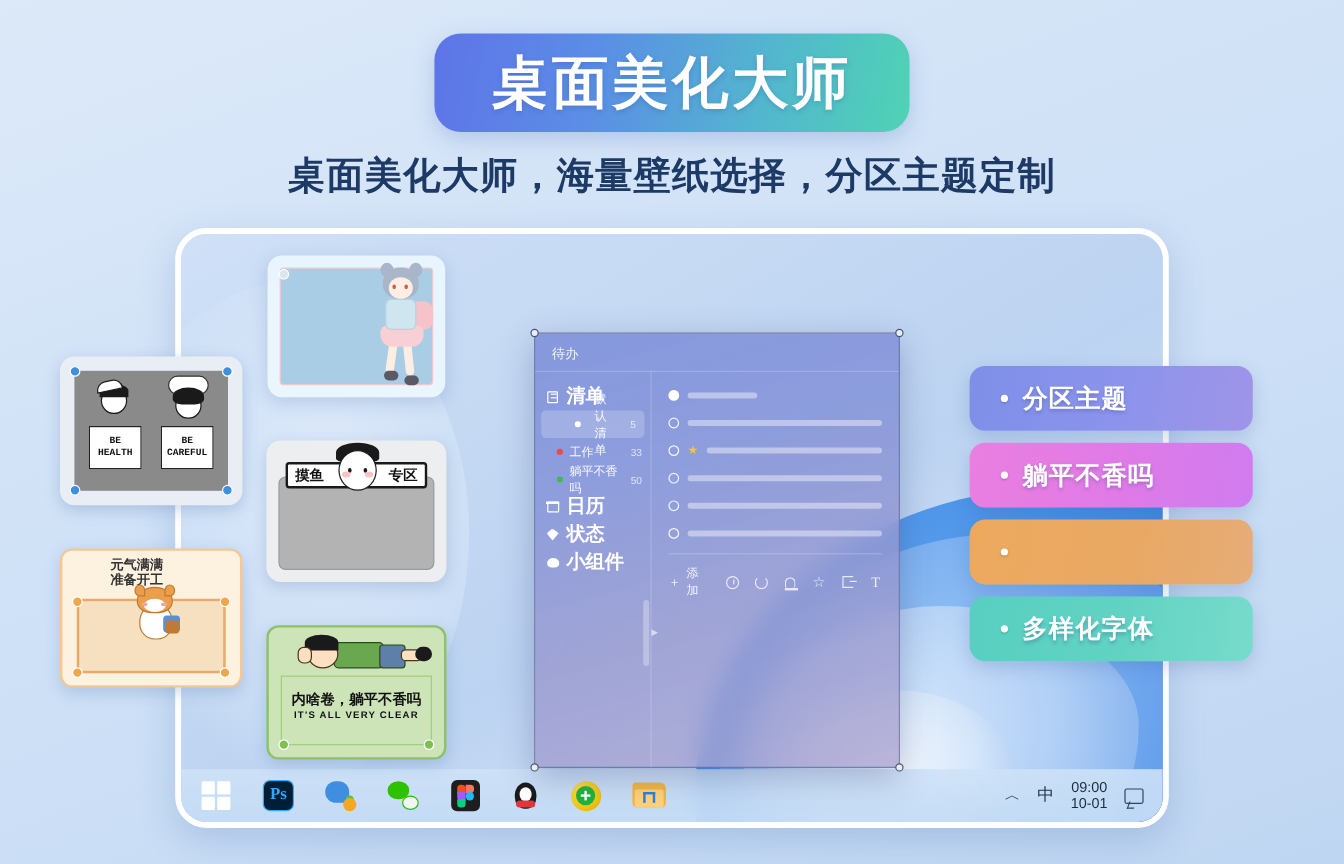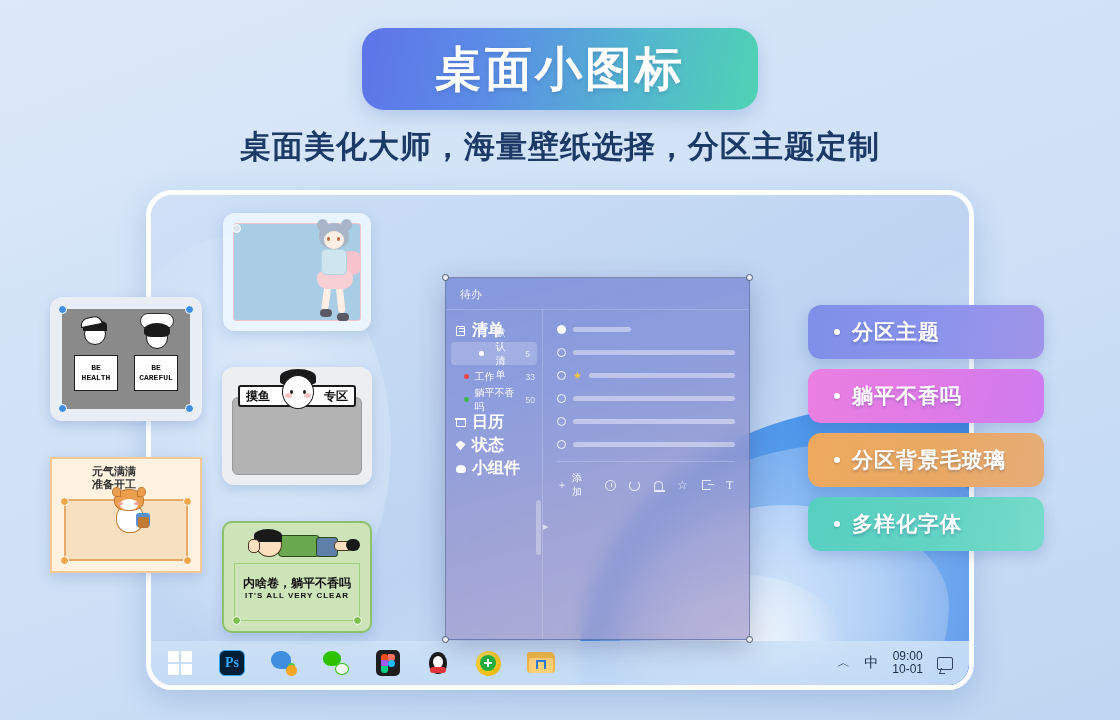--- a/index.html
+++ b/index.html
@@ -109,21 +109,21 @@
   .health-inner { position:absolute; left:12px; top:12px; right:12px; bottom:12px; background:#8a8a8a;font-family:Liberation Mono, monospace; }
   .hp { position:absolute; bottom:18px; width:44px; height:36px; background:#fff; border:1.5px solid #222;
         font-size:8px; font-weight:bold; color:#111; display:flex; align-items:center; justify-content:center; text-align:center; line-height:10px;}
   .hp.left { left:12px; } .hp.right { right:12px; }
   .h-head{position:absolute;border-radius:50%;background:#fff;border:1.5px solid #1a1a1a;}
   .h-hair{position:absolute;background:#1a1a1a;border-radius:50% 50% 0 0;}
   .cloud{position:absolute;background:#fff;border:1.5px solid #333;border-radius:12px;}
 
   
   .card-shiba { left:50px; top:457px; width:152px; height:116px;
-    background:#fdf1e0; border:2px solid #f2c894; border-radius:0; box-shadow:0 4px 12px rgba(60,100,170,.22);}
+    background:#fdf1e0; border:2px solid #f2c894; border-radius:10px; box-shadow:0 4px 12px rgba(60,100,170,.22);}
   .shiba-frame{position:absolute;left:12px;top:40px;right:12px;bottom:10px;border:2px solid #e8a96a;background:#f6e0c0;}
   .shiba-txt{position:absolute;left:40px;top:6px;font-size:11px;color:#333;font-weight:bold;line-height:13px;text-align:center;}
 
   
   .card-moyu { left:222px; top:367px; width:150px; height:118px;
     background:#eceef0; border-radius:12px; box-shadow:0 4px 12px rgba(60,100,170,.22);}
   .moyu-inner{position:absolute;left:10px;top:30px;right:10px;bottom:10px;background:#b3b3b3;border:1.5px solid #9a9a9a;border-radius:6px;}
   .moyu-band{position:absolute;left:16px;top:18px;height:22px;width:118px;background:#fff;border:2px solid #1a1a1a;border-radius:3px;
     display:flex;align-items:center;justify-content:space-between;padding:0 6px;font-size:12px;font-weight:bold;color:#111;}
   .moyu-head{position:absolute;left:60px;top:8px;width:32px;height:34px;background:#fff;border:1.5px solid #1a1a1a;border-radius:50%;}
@@ -223,21 +223,21 @@
                 text-shadow:0 2px 3px rgba(40,60,120,.3); }
   .pill-1 { top:305px; background:linear-gradient(100deg,#7e8fe8 0%,#8b93ec 50%,#9f94e8 100%); }
   .pill-2 { top:369px; background:linear-gradient(100deg,#ea7fe0 0%,#e07ae6 50%,#cf7cf0 100%); }
   .pill-3 { top:433px; background:linear-gradient(100deg,#eca95e 0%,#e9a863 55%,#e6ad78 100%); }
   .pill-4 { top:497px; background:linear-gradient(100deg,#57cfc0 0%,#62d3c3 55%,#78dbcb 100%); }
 </style>
 </head>
 <body>
 
 <div class="banner">
-  <span class="banner-title">桌面小图标</span>
+  <span class="banner-title">桌面美化大师</span>
 </div>
 <div class="subtitle">桌面美化大师，海量壁纸选择，分区主题定制</div>
 
 <div style="position:absolute;left:470px;top:218px;width:220px;height:62px;">
   <div class="fd-label fd-cn" style="left:0;top:26px;">反对</div>
   <div class="fd-label fd-en" style="left:0;top:45px;">FAN DUI</div>
   <div class="fd-label fd-cn" style="right:0;top:26px;">内卷</div>
   <div class="fd-label fd-en" style="right:0;top:45px;">NEI JUAN</div>
 
   <div class="person" style="left:38px;width:40px;height:58px;">
@@ -535,18 +535,17 @@
 <div class="pill pill-1">
   <span class="pill-dot"></span>
   <span class="pill-label">分区主题</span>
 </div>
 <div class="pill pill-2">
   <span class="pill-dot"></span>
   <span class="pill-label">躺平不香吗</span>
 </div>
 <div class="pill pill-3">
   <span class="pill-dot"></span>
-  <span class="pill-label">分区背景毛玻璃</span>
 </div>
 <div class="pill pill-4">
   <span class="pill-dot"></span>
   <span class="pill-label">多样化字体</span>
 </div>
 
 </body></html>

